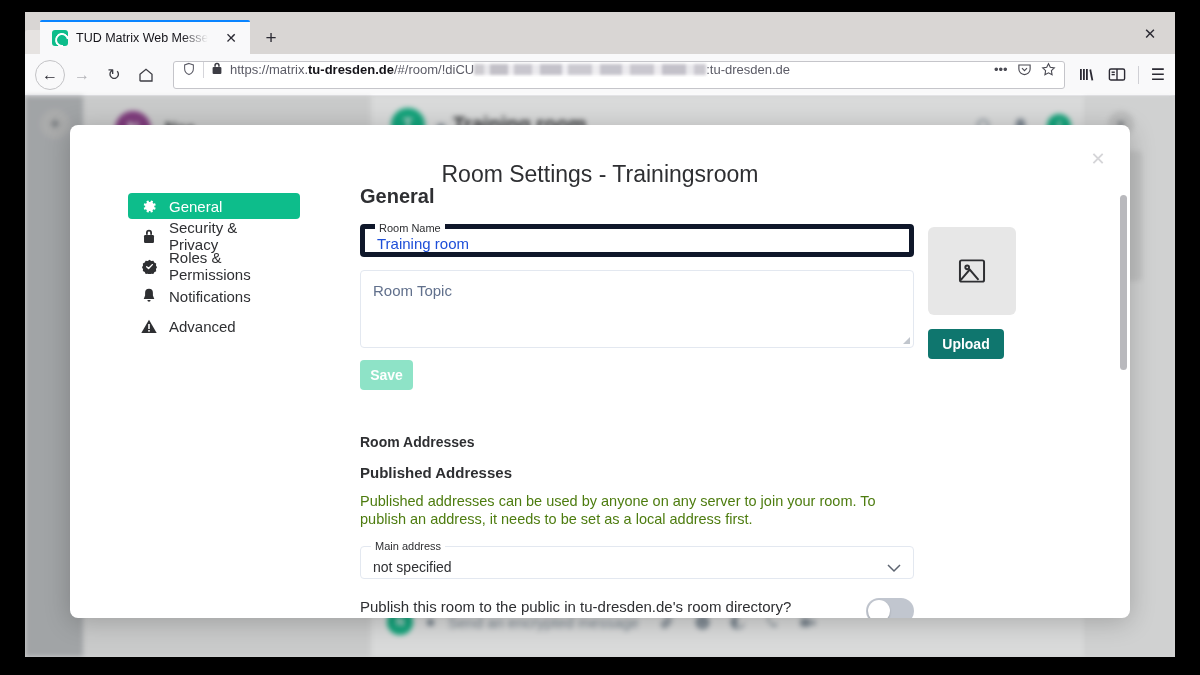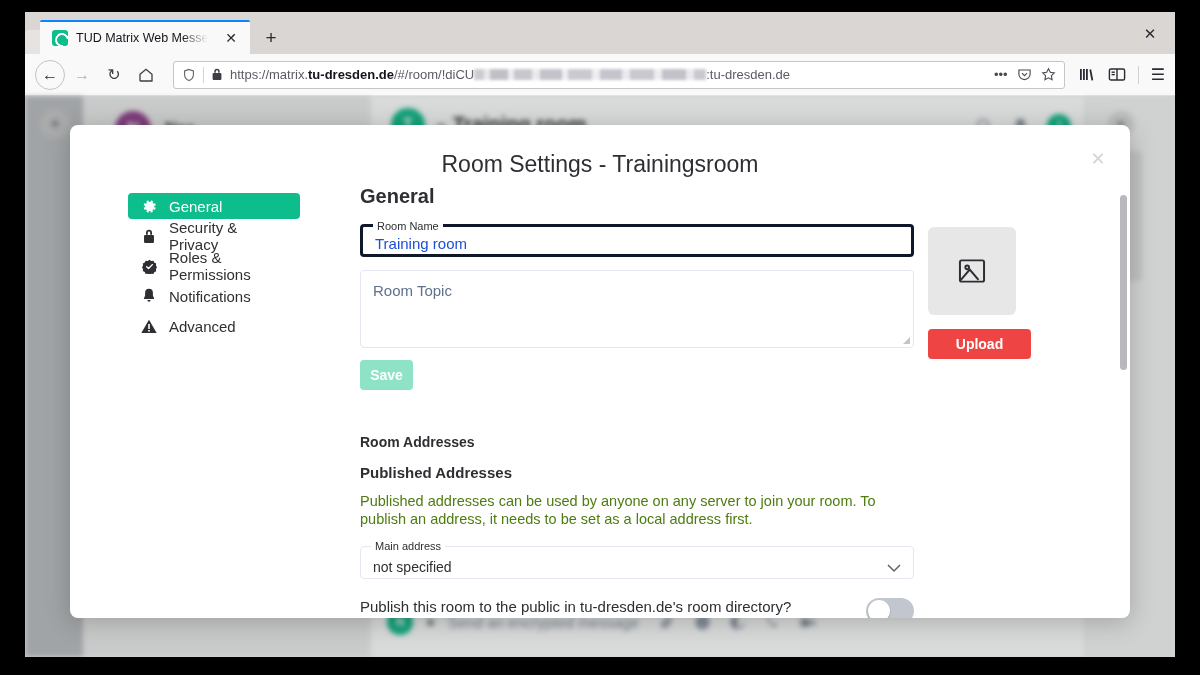--- a/index.html
+++ b/index.html
@@ -107,21 +107,21 @@
   }
   .navbtn.fwd { color: #b4b4b8; }
 
   .urlbar {
     flex: 1 1 auto;
     margin: 0 8px 0 10px;
     height: 28px;
     background: #fff;
     border: 1px solid #c5c5ca;
     border-radius: 3px;
-    display: flex; align-items: center;
+    display: flex; align-items: flex-start;
     padding: 0 8px;
     gap: 7px;
   }
   .urlbar .divider { width: 1px; height: 16px; background: #d5d5da; }
   .url-text {
     flex: 1 1 auto;
     font-size: 13px; color: #5b5b66;
     white-space: nowrap; overflow: hidden;
   }
   .url-text b { color: #15141a; font-weight: 700; }
@@ -252,21 +252,21 @@
     left: 70px; top: 125px;
     width: 1060px; height: 493px;
     background: #fff;
     border-radius: 8px;
     box-shadow: 0 4px 26px rgba(0,0,0,.22);
     overflow: hidden;
   }
   .dlg-title {
     position: absolute; left: 0; right: 0; top: 0;
     text-align: center;
-    padding-top: 26px;
+    padding-top: 36px;
     font-size: 23px; color: #2e2f32; font-weight: 400;
   }
   .dlg-close {
     position: absolute; right: 22px; top: 24px;
     width: 20px; height: 20px;
     font-size: 18px; color: #d5d5d8;
     display: flex; align-items: center; justify-content: center;
     line-height: 1;
   }
 
@@ -296,21 +296,21 @@
     overflow: hidden;
     position: relative;
   }
   .h-general { font-size: 20px; font-weight: 700; color: #2e2f32; margin-bottom: 16px; }
 
   .row-top { display: flex; gap: 14px; align-items: flex-start; }
   .fields { width: 554px; flex: 0 0 554px; }
 
   .field {
     position: relative;
-    border: 3px solid #0f172a;
+    border: 5px solid #0f172a;
     border-radius: 4px;
     height: 33px;
     margin-bottom: 13px;
     display: flex; align-items: center;
     padding: 9px 12px 4px 12px;
   }
   .field .flabel {
     position: absolute; left: 10px; top: -7px;
     background: #fff; padding: 0 4px;
     font-size: 11px; color: #2e2f32;
@@ -338,21 +338,21 @@
     width: 88px; height: 88px;
     background: #e7e7e7; border-radius: 6px;
     display: flex; align-items: center; justify-content: center;
     color: #2e2f32;
   }
   .btn {
     border: none; border-radius: 4px;
     font-family: inherit; font-size: 14px; font-weight: 600;
     color: #fff; cursor: pointer;
   }
-  .btn-upload { background: #ef4444; width: 103px; height: 30px; margin-top: 14px; }
+  .btn-upload { background: #0f766e; width: 76px; height: 30px; margin-top: 14px; }
   .btn-save  { background: #8ee3c7; width: 53px; height: 30px; margin-top: 12px; }
 
   .h-addr   { font-size: 14px; font-weight: 700; color: #2e2f32; margin: 44px 0 14px; }
   .h-pub    { font-size: 15px; font-weight: 700; color: #2e2f32; margin-bottom: 11px; }
   .p-desc   { font-size: 14.5px; color: #4d7c0f; line-height: 1.26; width: 554px; margin-bottom: 17px; }
 
   .select {
     position: relative;
     width: 554px; height: 33px;
     border: 1px solid #e3e8f0; border-radius: 4px;

